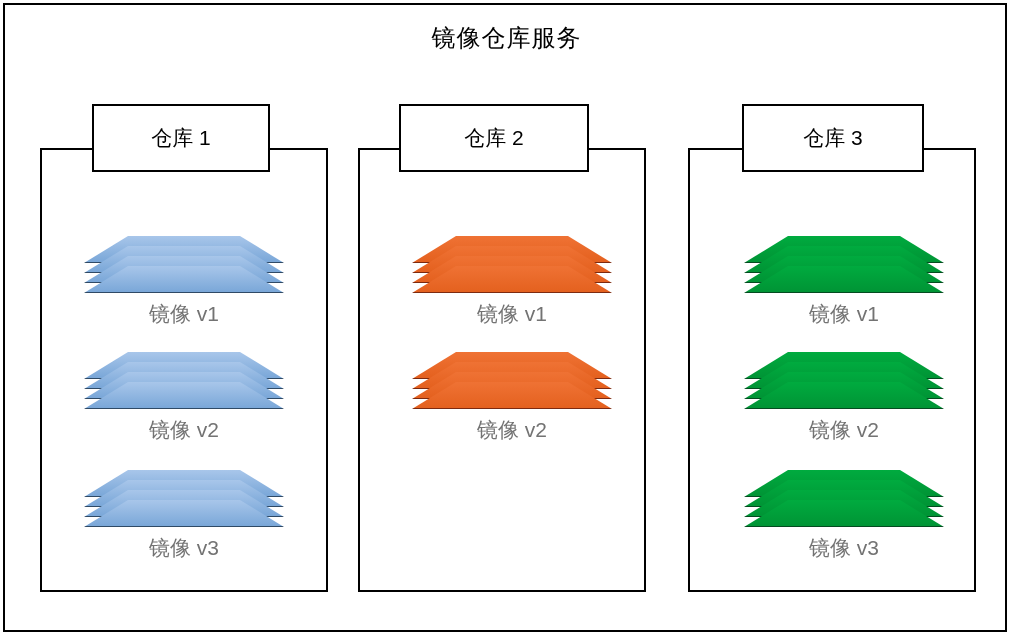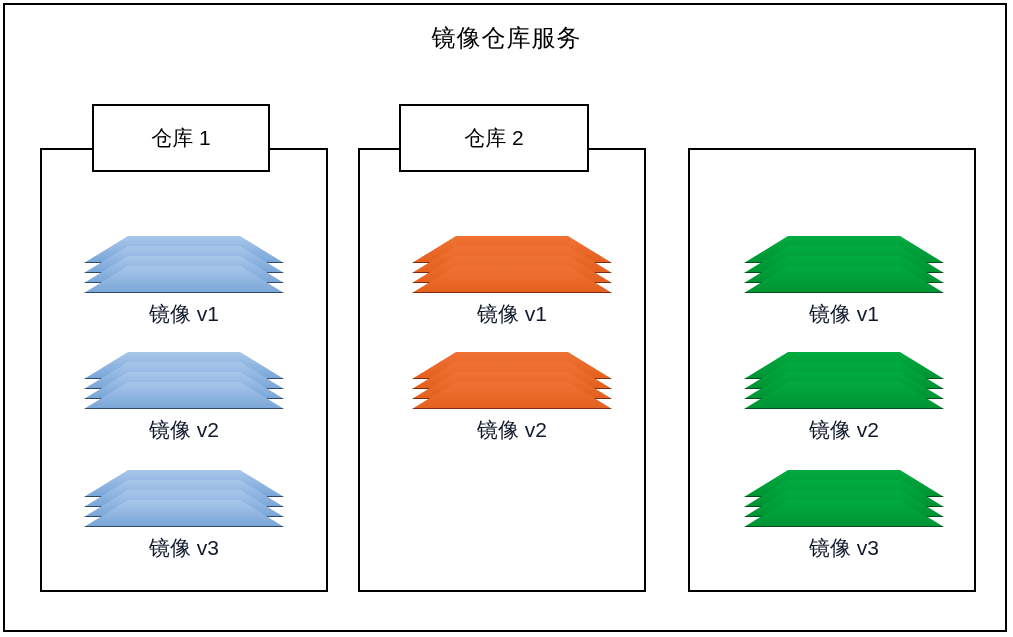--- a/index.html
+++ b/index.html
@@ -97,21 +97,21 @@
     width: 200px;
     height: 26px;
     clip-path: polygon(22% 0%, 78% 0%, 100% 100%, 0% 100%);
   }
 
   .caption {
     margin-top: 6px;
     width: 200px;
     text-align: center;
     font-size: 21px;
-    color: #0f172a;
+    color: #737373;
     white-space: nowrap;
   }
 
   
   .layer.blue {
     background: linear-gradient(to bottom, #a8c6ea 0%, #7aa7d8 100%);
     border-bottom: 1.5px solid #2f4a66;
   }
   .layer.orange {
     background: linear-gradient(to bottom, #ef7234 0%, #e4611f 100%);
@@ -135,20 +135,23 @@
   <div class="repo-header repo-header-1">
     <span>仓库 1</span>
   </div>
 
   <div class="repo repo-2"></div>
   <div class="repo-header repo-header-2">
     <span>仓库 2</span>
   </div>
 
   <div class="repo repo-3"></div>
+  <div class="repo-header repo-header-3">
+    <span>仓库 3</span>
+  </div>
 
   <div id="stacks-layer">
       <div class="image-group" style="left: 84px; top: 236px;">
         <div class="layer-stack">
           <div class="layer blue" style="top: 0px; z-index: 1;"></div>
           <div class="layer blue" style="top: 10px; z-index: 2;"></div>
           <div class="layer blue" style="top: 20px; z-index: 3;"></div>
           <div class="layer blue" style="top: 30px; z-index: 4;"></div>
         </div>
         <div class="caption">镜像 v1</div>

